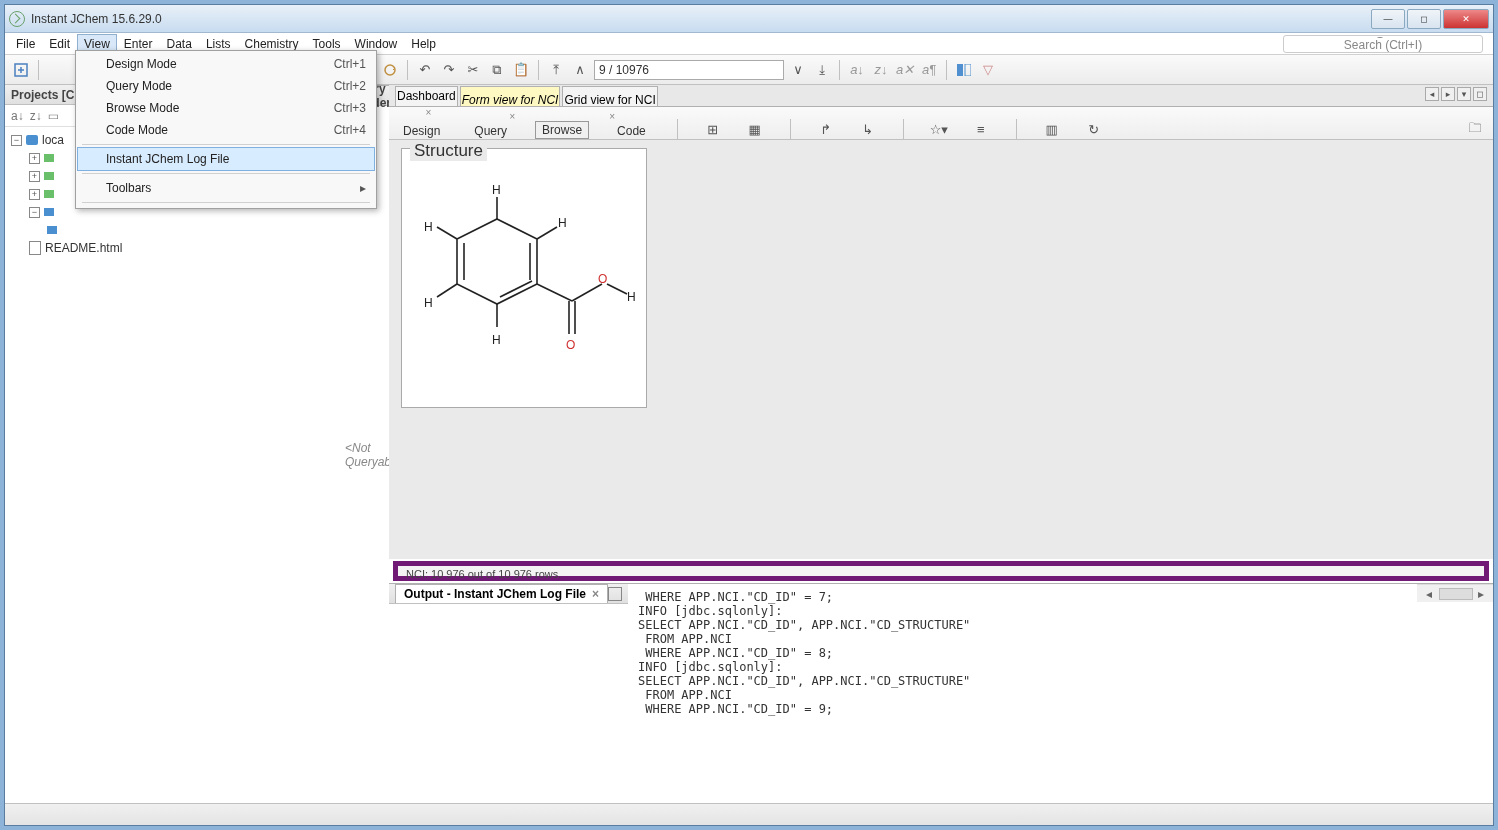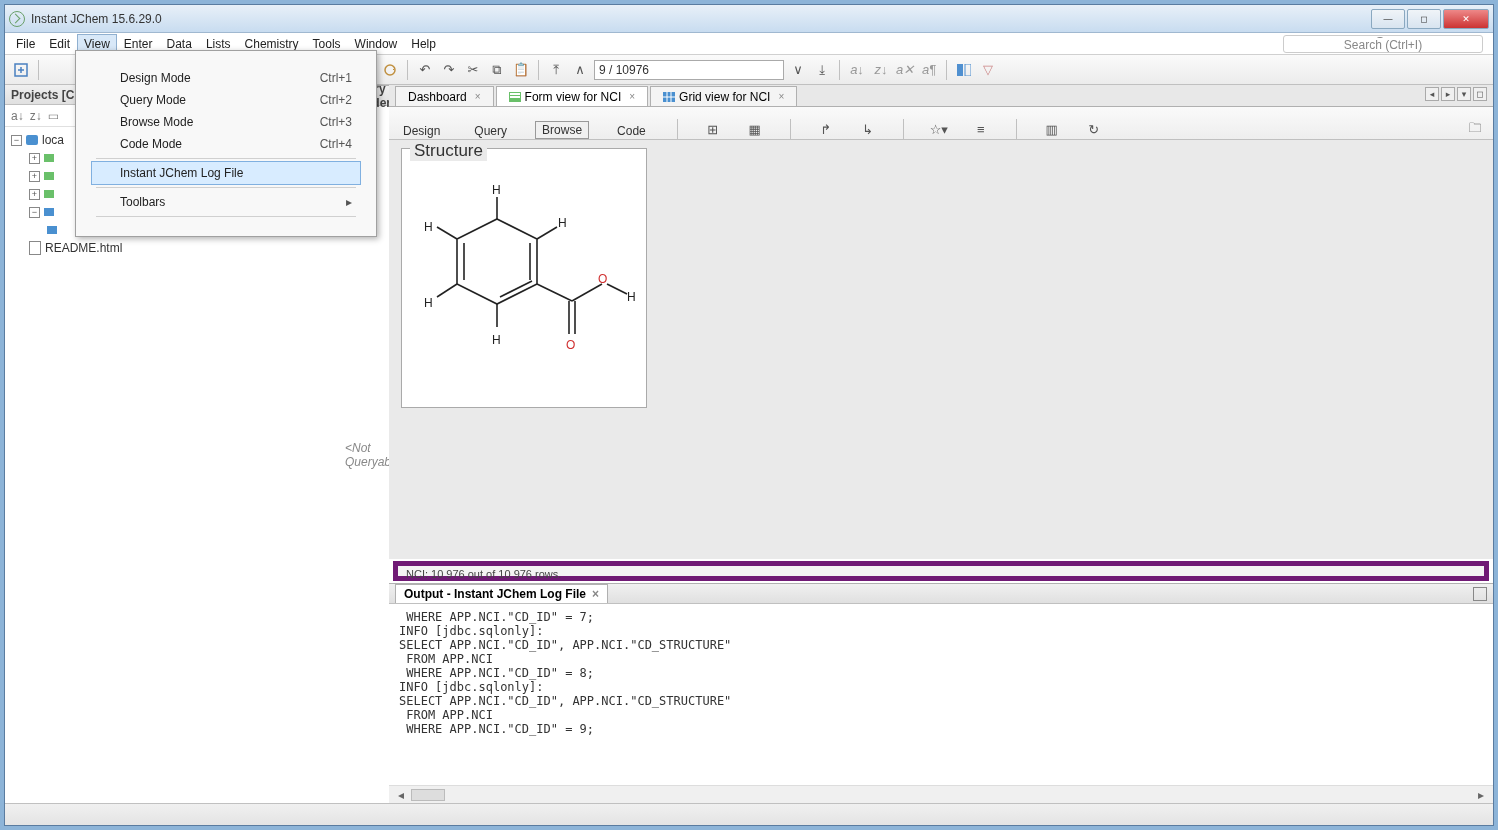--- a/index.html
+++ b/index.html
@@ -10,21 +10,21 @@
 .titlebar .app-icon::after { content:""; position:absolute; width:6px; height:6px; border:1.5px solid #6aa06a; border-left:none; border-bottom:none; transform:rotate(45deg); top:3px; left:2px; }
 .titlebar .title { flex:1; color:#333; }
 .win-btns { display:flex; gap:2px; }
 .win-btn { width:34px; height:20px; background:linear-gradient(#f0f4f8,#d8e4f0); border:1px solid #8aa8c0; border-radius:2px; display:flex; align-items:center; justify-content:center; font-size:9px; color:#333; }
 .win-btn.close { background:linear-gradient(#e88,#c33); color:#fff; width:46px; }
 .menubar { height:22px; background:#fff; display:flex; align-items:center; border-bottom:1px solid #d0d0d0; padding:0 4px; }
 .menu-item { padding:3px 7px; color:#222; cursor:default; }
 .menu-item.open { background:#d8e8f8; border:1px solid #90b0d0; padding:2px 6px; }
 .search-box { margin-left:auto; width:200px; height:18px; border:1px solid #ccc; border-radius:3px; display:flex; align-items:center; padding:0 4px; color:#888; margin-right:6px;flex-direction:column; }
 .search-box svg { margin-right:4px; }
-.dropdown { position:absolute; top:50px; left:75px; width:302px; background:#f8f8f8; border:1px solid #a0a0a0; box-shadow:2px 2px 6px rgba(0,0,0,.3); z-index:100; padding:16px; }
+.dropdown { position:absolute; top:50px; left:75px; width:302px; background:#f8f8f8; border:1px solid #a0a0a0; box-shadow:2px 2px 6px rgba(0,0,0,.3); z-index:100; padding:2px; }
 .dd-item { display:flex; padding:4px 8px 4px 28px; color:#222; }
 .dd-item.hl { background:#d8ecff; border:1px solid #80b0e0; margin:-1px; }
 .dd-item .kb { margin-left:auto; color:#555; }
 .dd-sep { height:1px; background:#d0d0d0; margin:3px 4px; }
 .dd-arrow { margin-left:auto; color:#555; }
 .toolbar { height:30px; background:linear-gradient(#fafafa,#ececec); border-bottom:1px solid #c0c0c0; display:flex; align-items:center; padding:0 6px; gap:4px; }
 .tb-ico { width:20px; height:20px; display:flex; align-items:center; justify-content:center; color:#555; font-size:13px; }
 .tb-sep { width:1px; height:20px; background:#c0c0c0; margin:0 3px; }
 .nav-input { width:190px; height:20px; border:1px solid #aaa; background:#fff; padding:0 4px; font-size:12px; color:#333; }
 .body { flex:1; display:flex; overflow:hidden; }
@@ -38,34 +38,34 @@
 .tree-row { display:flex; align-items:center; height:18px; gap:4px; }
 .tree-row .exp { width:11px; height:11px; border:1px solid #888; font-size:9px; text-align:center; line-height:9px; color:#555; }
 .tree-row.indent1 { padding-left:18px; }
 .tree-row.indent2 { padding-left:36px; }
 .ico-db { width:12px; height:10px; background:#4a90d0; border-radius:2px; }
 .ico-file { width:12px; height:14px; background:#fff; border:1px solid #888; position:relative; }
 .query-builder { flex:1; background:#fff; border-top:1px solid #b0b0b0; display:flex; flex-direction:column; }
 .qb-body { flex:1; display:flex; align-items:center; justify-content:center; color:#888; font-style:italic; }
 .right { flex:1; display:flex; flex-direction:column; }
 .tabs-row { height:22px; background:#e8e8e8; display:flex; align-items:flex-end; padding:0 6px; gap:0; border-bottom:1px solid #b0b0b0; position:relative; }
-.tab { height:20px; background:#f4f4f4; border:1px solid #b0b0b0; border-bottom:none; padding:2px 12px; display:flex; align-items:center; gap:4px; margin-right:2px; font-size:11px; }
-.tab.active { background:#ffffff; }
+.tab { height:20px; background:#f4f4f4; border:1px solid #b0b0b0; border-bottom:none; padding:2px 1px; display:flex; align-items:center; gap:4px; margin-right:2px; font-size:11px;flex-direction:column; }
+.tab.active { background:#fef9c3;font-style:italic; }
 .tab .x { color:#888; font-size:10px; margin-left:4px; }
 .tab-icon { width:12px; height:10px; }
 .tab-ctrls { position:absolute; right:6px; top:2px; display:flex; gap:2px; }
 .tab-ctrls div { width:14px; height:14px; border:1px solid #aaa; background:#f0f0f0; font-size:9px; text-align:center; line-height:12px; color:#555; }
 .subbar { height:33px; background:linear-gradient(#fafafa,#eee); border-bottom:1px solid #c0c0c0; display:flex; align-items:flex-end; padding:0 8px; gap:22px; font-size:12px; color:#333; }
 .subbar .mode { padding:1px 6px; }
 .subbar .mode.sel { background:#f0f0f0; border:1px solid #999; }
 .editor { flex:1; background:#eaeaea; position:relative; overflow:hidden; }
 .struct-panel { position:absolute; top:8px; left:12px; width:246px; height:260px; background:#fff; border:1px solid #aaa; }
 .struct-panel .lbl { position:absolute; top:-8px; left:8px; background:#eaeaea; padding:0 4px; font-size:17px; color:#333; }
 .status-row { height:20px; background:#f4f4f4; border-top:1px solid #c0c0c0; padding:2px 8px; font-size:11px; color:#444; border:5px solid #701a75; margin:2px 4px; }
-.output { height:220px; border-top:1px solid #b0b0b0; display:flex; flex-direction:column; }
+.output { height:220px; border-top:1px solid #b0b0b0; display:flex; flex-direction:row; }
 .out-hdr { height:20px; background:linear-gradient(#f0f0f0,#e0e0e0); display:flex; align-items:center; border-bottom:1px solid #c0c0c0; }
 .out-tab { background:#fff; border:1px solid #b0b0b0; border-bottom:none; padding:2px 8px; margin-left:6px; font-weight:bold; font-size:11px; display:flex; align-items:center; gap:6px; }
 .out-body { flex:1; background:#fff; padding:6px 10px; font-family:Consolas,monospace; font-size:12px; color:#333; white-space:pre; overflow:auto; position:relative; }
 .hscroll { height:18px; background:#f0f0f0; border-top:1px solid #ddd; display:flex; align-items:center; padding:0 4px; }
 .hscroll .ar { width:16px; text-align:center; color:#666; }
 .hscroll .thumb { width:34px; height:12px; background:#ddd; border:1px solid #bbb; margin-left:2px; }
 .bottombar { height:22px; background:linear-gradient(#f0f0f0,#e4e4e4); border-top:1px solid #c0c0c0; }
 svg { display:block; }
 </style>
 </head>

